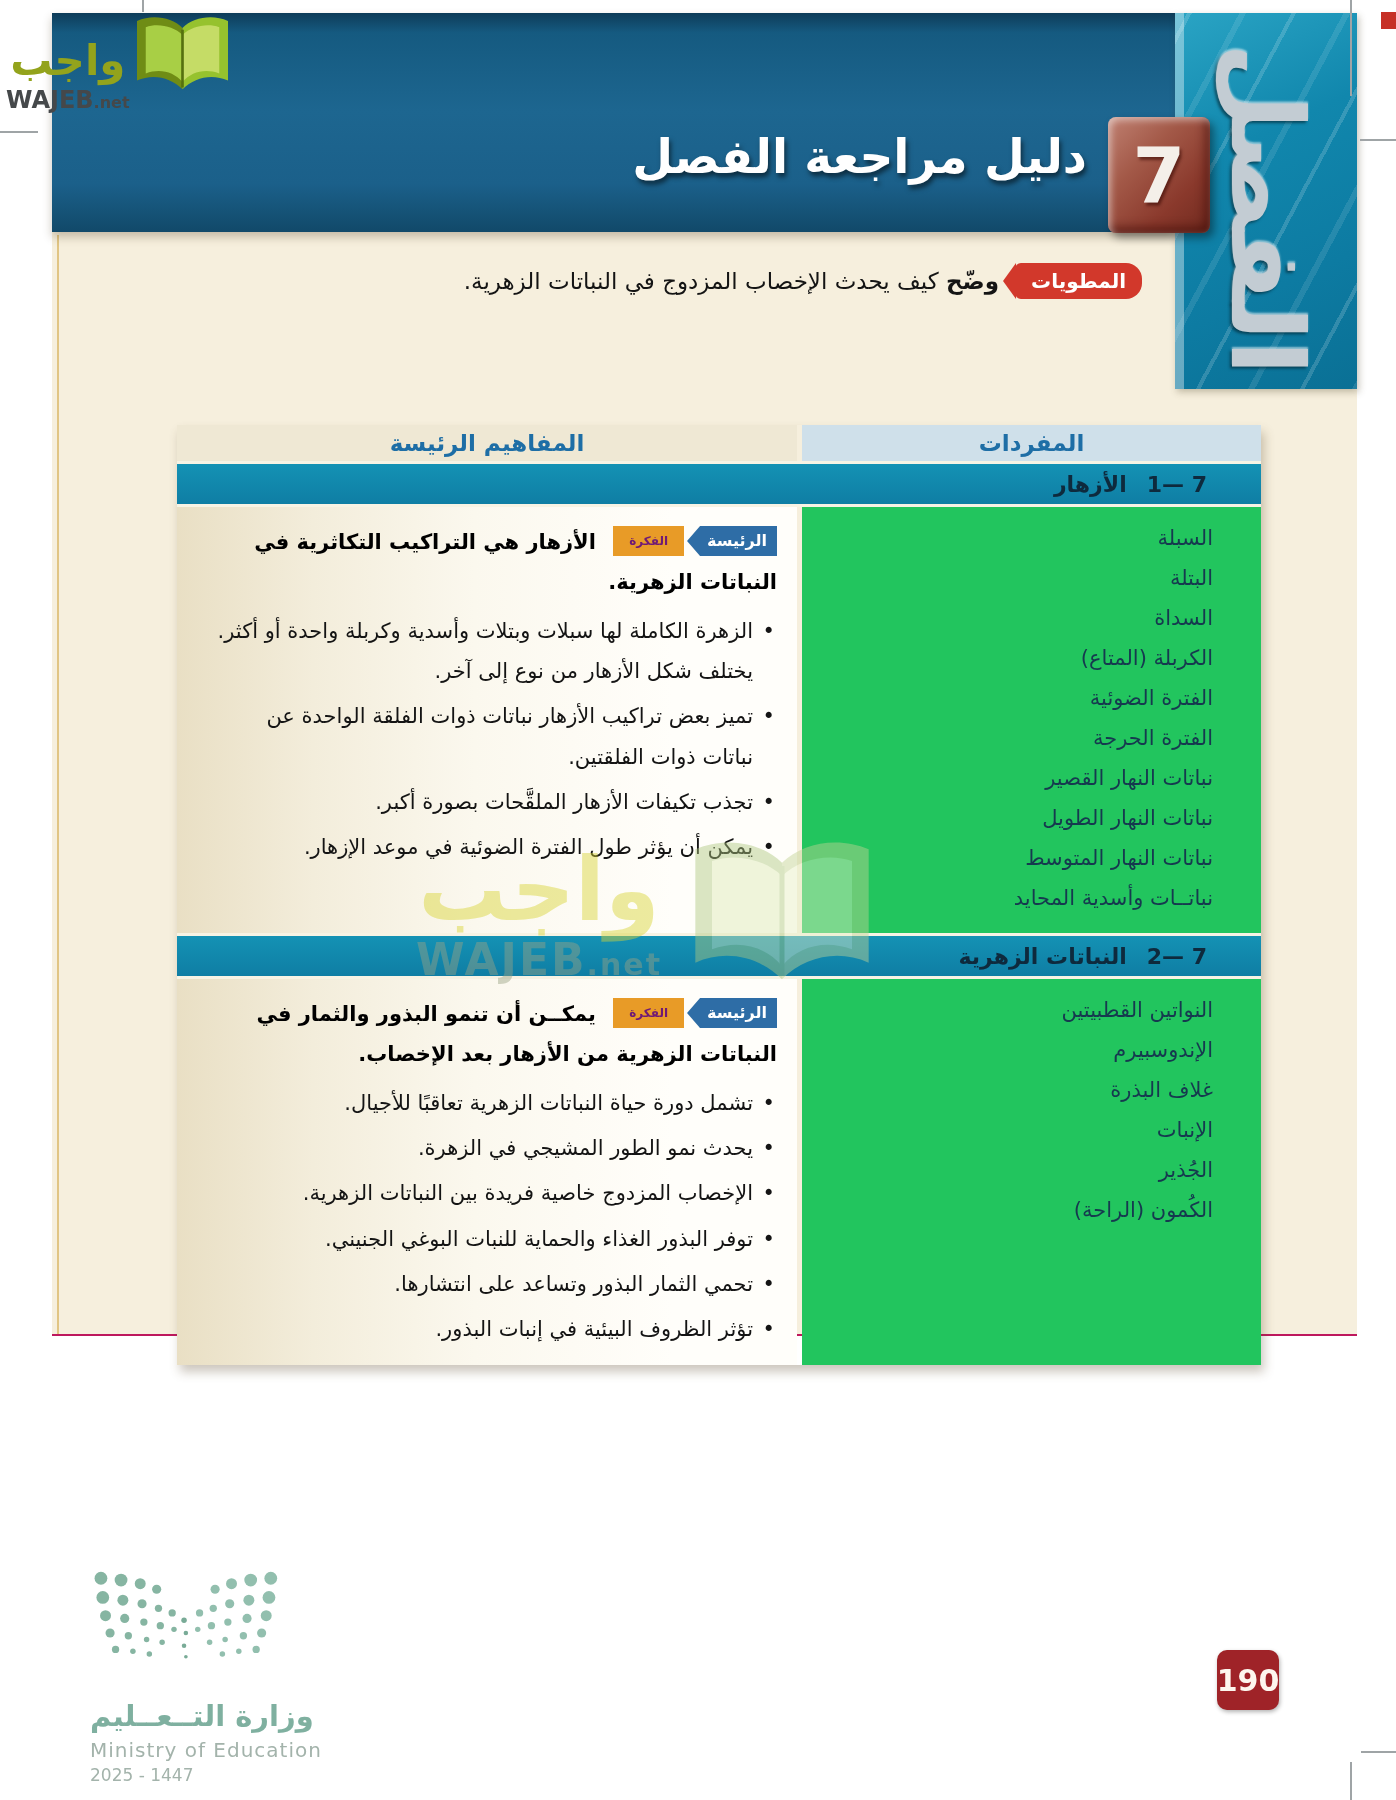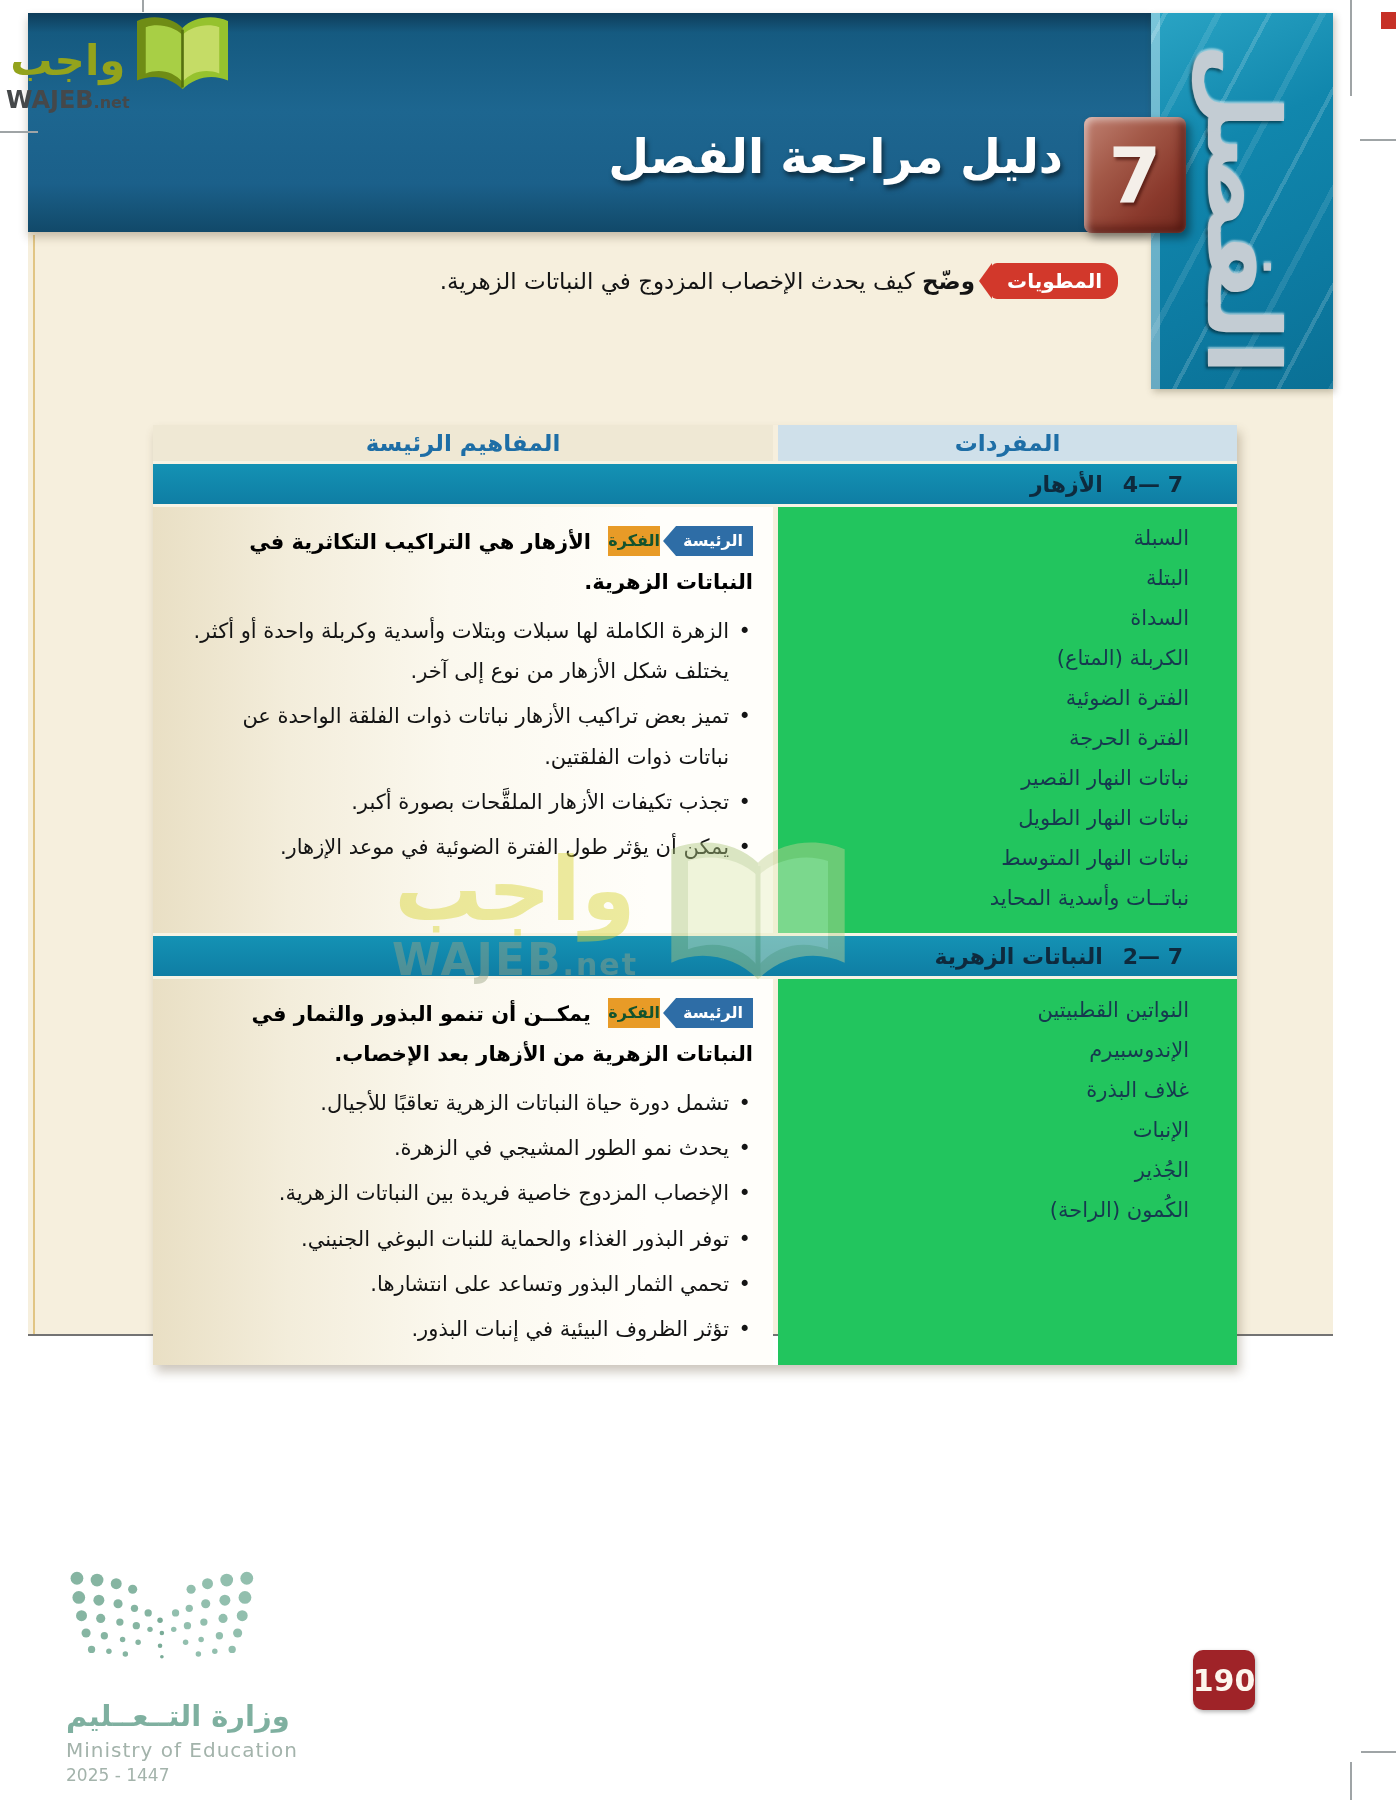--- a/index.html
+++ b/index.html
@@ -3,22 +3,22 @@
 <meta charset="utf-8">
 <style>
   * { box-sizing: border-box; margin: 0; padding: 0; }
   body {
     width: 1396px; height: 1800px; position: relative; margin: 0;
     background: #ffffff; overflow: hidden;
     font-family: "DejaVu Sans", sans-serif;
   }
   
   .page {
-    position: absolute; left: 28px; top: 13px; width: 1305px; height: 1323px;
-    background: #f6efdd; border-bottom: 2px solid #737373;
+    position: absolute; left: 52px; top: 13px; width: 1305px; height: 1323px;
+    background: #f6efdd; border-bottom: 2px solid #be185d;
   }
   .page::before { 
     content: ""; position: absolute; left: 5px; top: 222px; bottom: 0; width: 2px;
     background: #d9b765; opacity: .75;
   }
   
   .crop { position: absolute; background: #9fa4a6; z-index: 50; }
   .crop.v1 { left: 1350px; top: 0; width: 2px; height: 96px; }
   .crop.h1 { left: 1360px; top: 139px; width: 36px; height: 2px; }
   .crop.v2 { left: 1350px; top: 1762px; width: 2px; height: 38px; }
@@ -114,22 +114,22 @@
     flex: 1; padding: 16px 20px 10px 34px;
     background: linear-gradient(to right, #e9dfc4 0%, #f3eddb 22%, #fbf8ee 48%, #fffefa 80%);
   }
   .row-1 .cell-vocab, .row-1 .cell-concepts { min-height: 418px; }
   .row-2 .cell-vocab, .row-2 .cell-concepts { min-height: 344px; }
   .vocab-list { list-style: none; font-size: 21px; color: #16394f; text-align: right; direction: rtl; }
   .vocab-list li { margin-bottom: 9px; line-height: 31px; }
   .idea-line { font-size: 21px; line-height: 1.9; color: #000; font-weight: bold; text-align: right; direction: rtl; margin-bottom: 8px; }
   .idea-badge { display: inline-flex; direction: ltr; vertical-align: middle; margin-left: 10px; transform: translateY(-2px); }
   .idea-badge .first {
-    background: #e89b27; color: #14532d; font-size: 16px; font-weight: bold;
-    height: 30px; line-height: 30px; padding: 0 0;
+    background: #e89b27; color: #701a75; font-size: 12px; font-weight: bold;
+    height: 30px; line-height: 30px; padding: 0 16px;
   }
   .idea-badge .second {
     background: #2e6da6; color: #fff; font-size: 16px; font-weight: bold;
     height: 30px; line-height: 30px; padding: 0 10px 5px 20px; margin-left: 3px;
     clip-path: polygon(0 50%, 13px 0, 100% 0, 100% 100%, 13px 100%);
   }
   .bullets { list-style: none; font-size: 21px; color: #141414; text-align: right; direction: rtl; }
   .bullets li { position: relative; padding-right: 24px; line-height: 1.92; margin-bottom: 5px; }
   .bullets li::before { content: "\2022"; position: absolute; right: 2px; top: 0; }
   
@@ -192,21 +192,21 @@
   </div>
 
   <div class="review-table">
 
     <div class="thead">
       <div class="th th-vocab">المفردات</div>
       <div class="th th-concepts">المفاهيم الرئيسة</div>
     </div>
 
     <div class="section-band">
-      <span class="section-number">4— 7</span>
+      <span class="section-number">1— 7</span>
       <span>الأزهار</span>
     </div>
 
     <div class="trow row-1">
       <div class="cell-vocab">
         <ul class="vocab-list">
           <li>السبلة</li>
           <li>البتلة</li>
           <li>السداة</li>
           <li>الكربلة (المتاع)</li>

